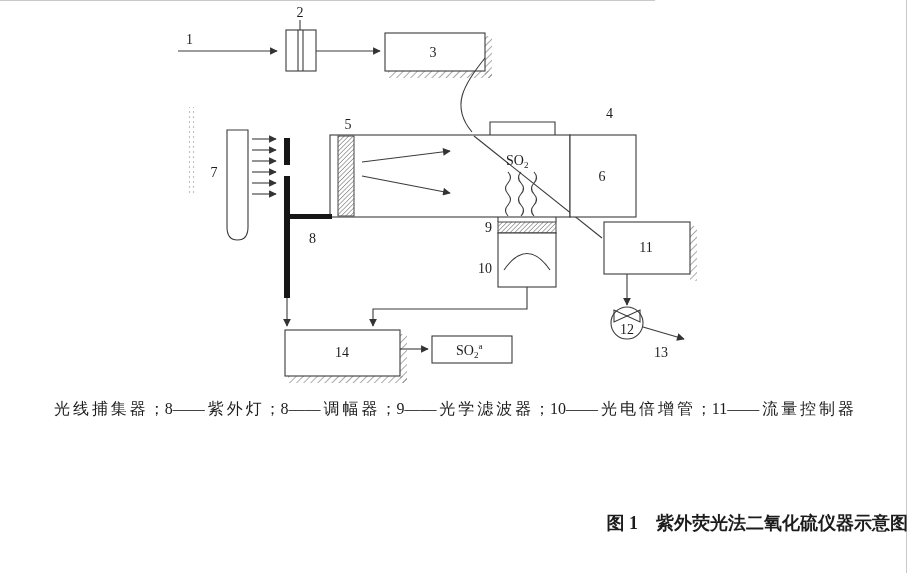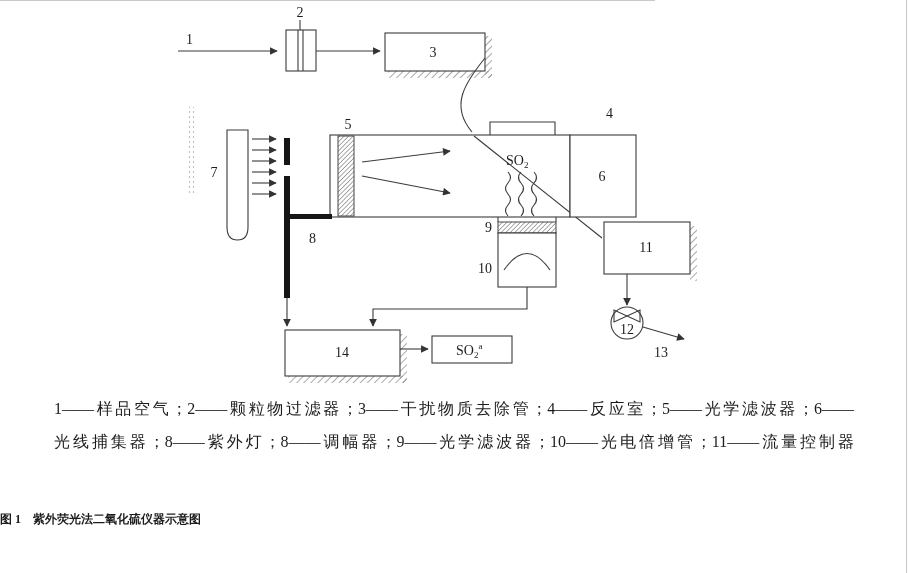--- a/index.html
+++ b/index.html
@@ -8,22 +8,22 @@
   .scan-top{position:absolute;left:0;top:0;width:655px;height:1px;background:#c9c9c9;}
   .scan-right{position:absolute;right:1px;top:0;width:1px;height:573px;background:#c9c9c9;}
   svg{position:absolute;left:0;top:0;}
   svg text{font-family:"Liberation Serif","DejaVu Serif",serif;fill:#1c1c1c;font-size:14px;}
   .s{stroke:#3b3b3b;stroke-width:1.1;fill:none;}
   .sf{stroke:#3b3b3b;stroke-width:1.1;fill:#ffffff;}
   .blk{fill:#161616;stroke:none;}
   .wht{fill:#ffffff;stroke:none;}
   .legend{position:absolute;left:54px;top:392px;width:800px;font-size:16px;line-height:33px;}
   .legend-line.justify{text-align:justify;text-align-last:justify;}
-  .caption{position:absolute;left:0;top:511px;width:908px;text-align:left;
-           font-weight:bold;font-size:12px;}
+  .caption{position:absolute;left:0;top:511px;width:908px;text-align:right;
+           font-weight:bold;font-size:18px;}
 </style>
 </head>
 <body>
 
 <div class="page">
 
   <div class="scan-top"></div>
   <div class="scan-right"></div>
 
   <svg width="908" height="398" viewBox="0 0 908 398">
@@ -158,19 +158,18 @@
     <g>
       <line class="s" x1="400" y1="349" x2="428" y2="349" marker-end="url(#arr)"></line>
       <rect class="sf" x="432" y="336" width="80" height="27"></rect>
       <text x="456" y="355" font-size="13">
         <tspan>SO</tspan><tspan dy="3" font-size="9">2</tspan><tspan dy="-9" font-size="9">a</tspan>
       </text>
     </g>
   </svg>
 
   <div class="legend">
-    <div class="legend-line justify">1——样品空气；2——颗粒物过滤器；3——干扰物质去除管；4——反应室；5——光学滤波器；6——</div>
     <div class="legend-line justify">光线捕集器；8——紫外灯；8——调幅器；9——光学滤波器；10——光电倍增管；11——流量控制器</div>
   </div>
 
   <div class="caption">图 1　紫外荧光法二氧化硫仪器示意图</div>
 
 </div>
 
 </body></html>

